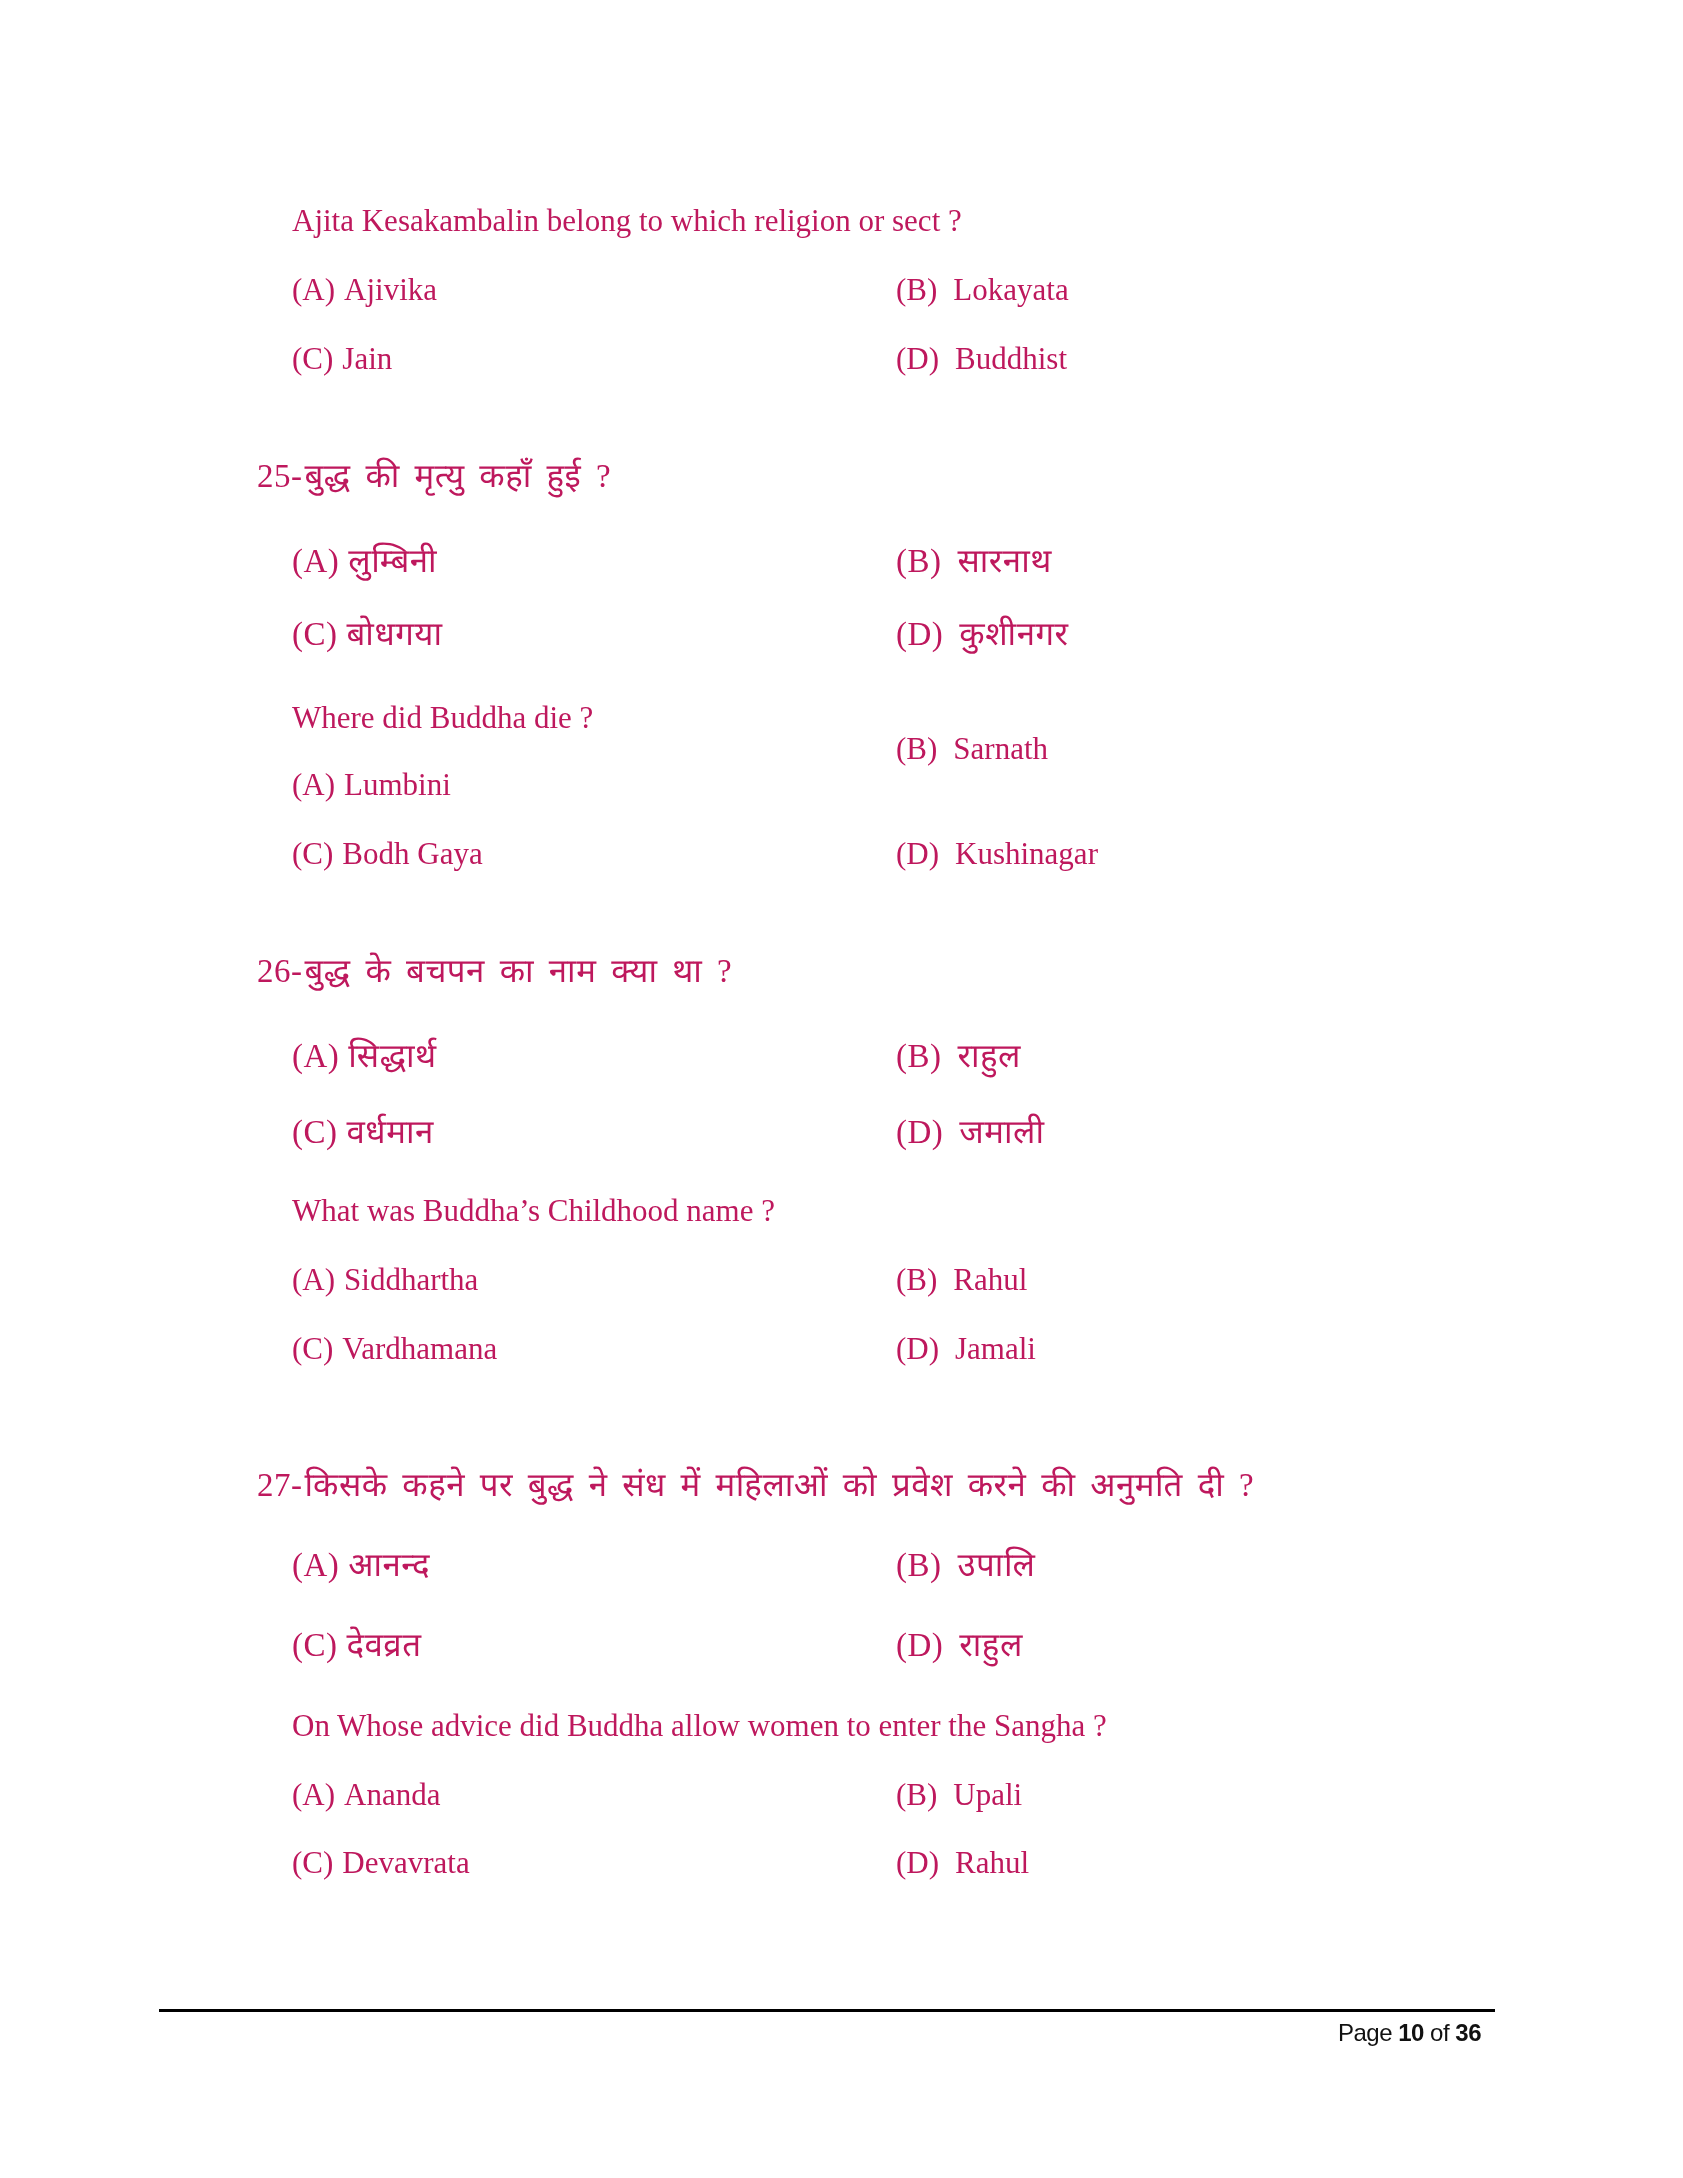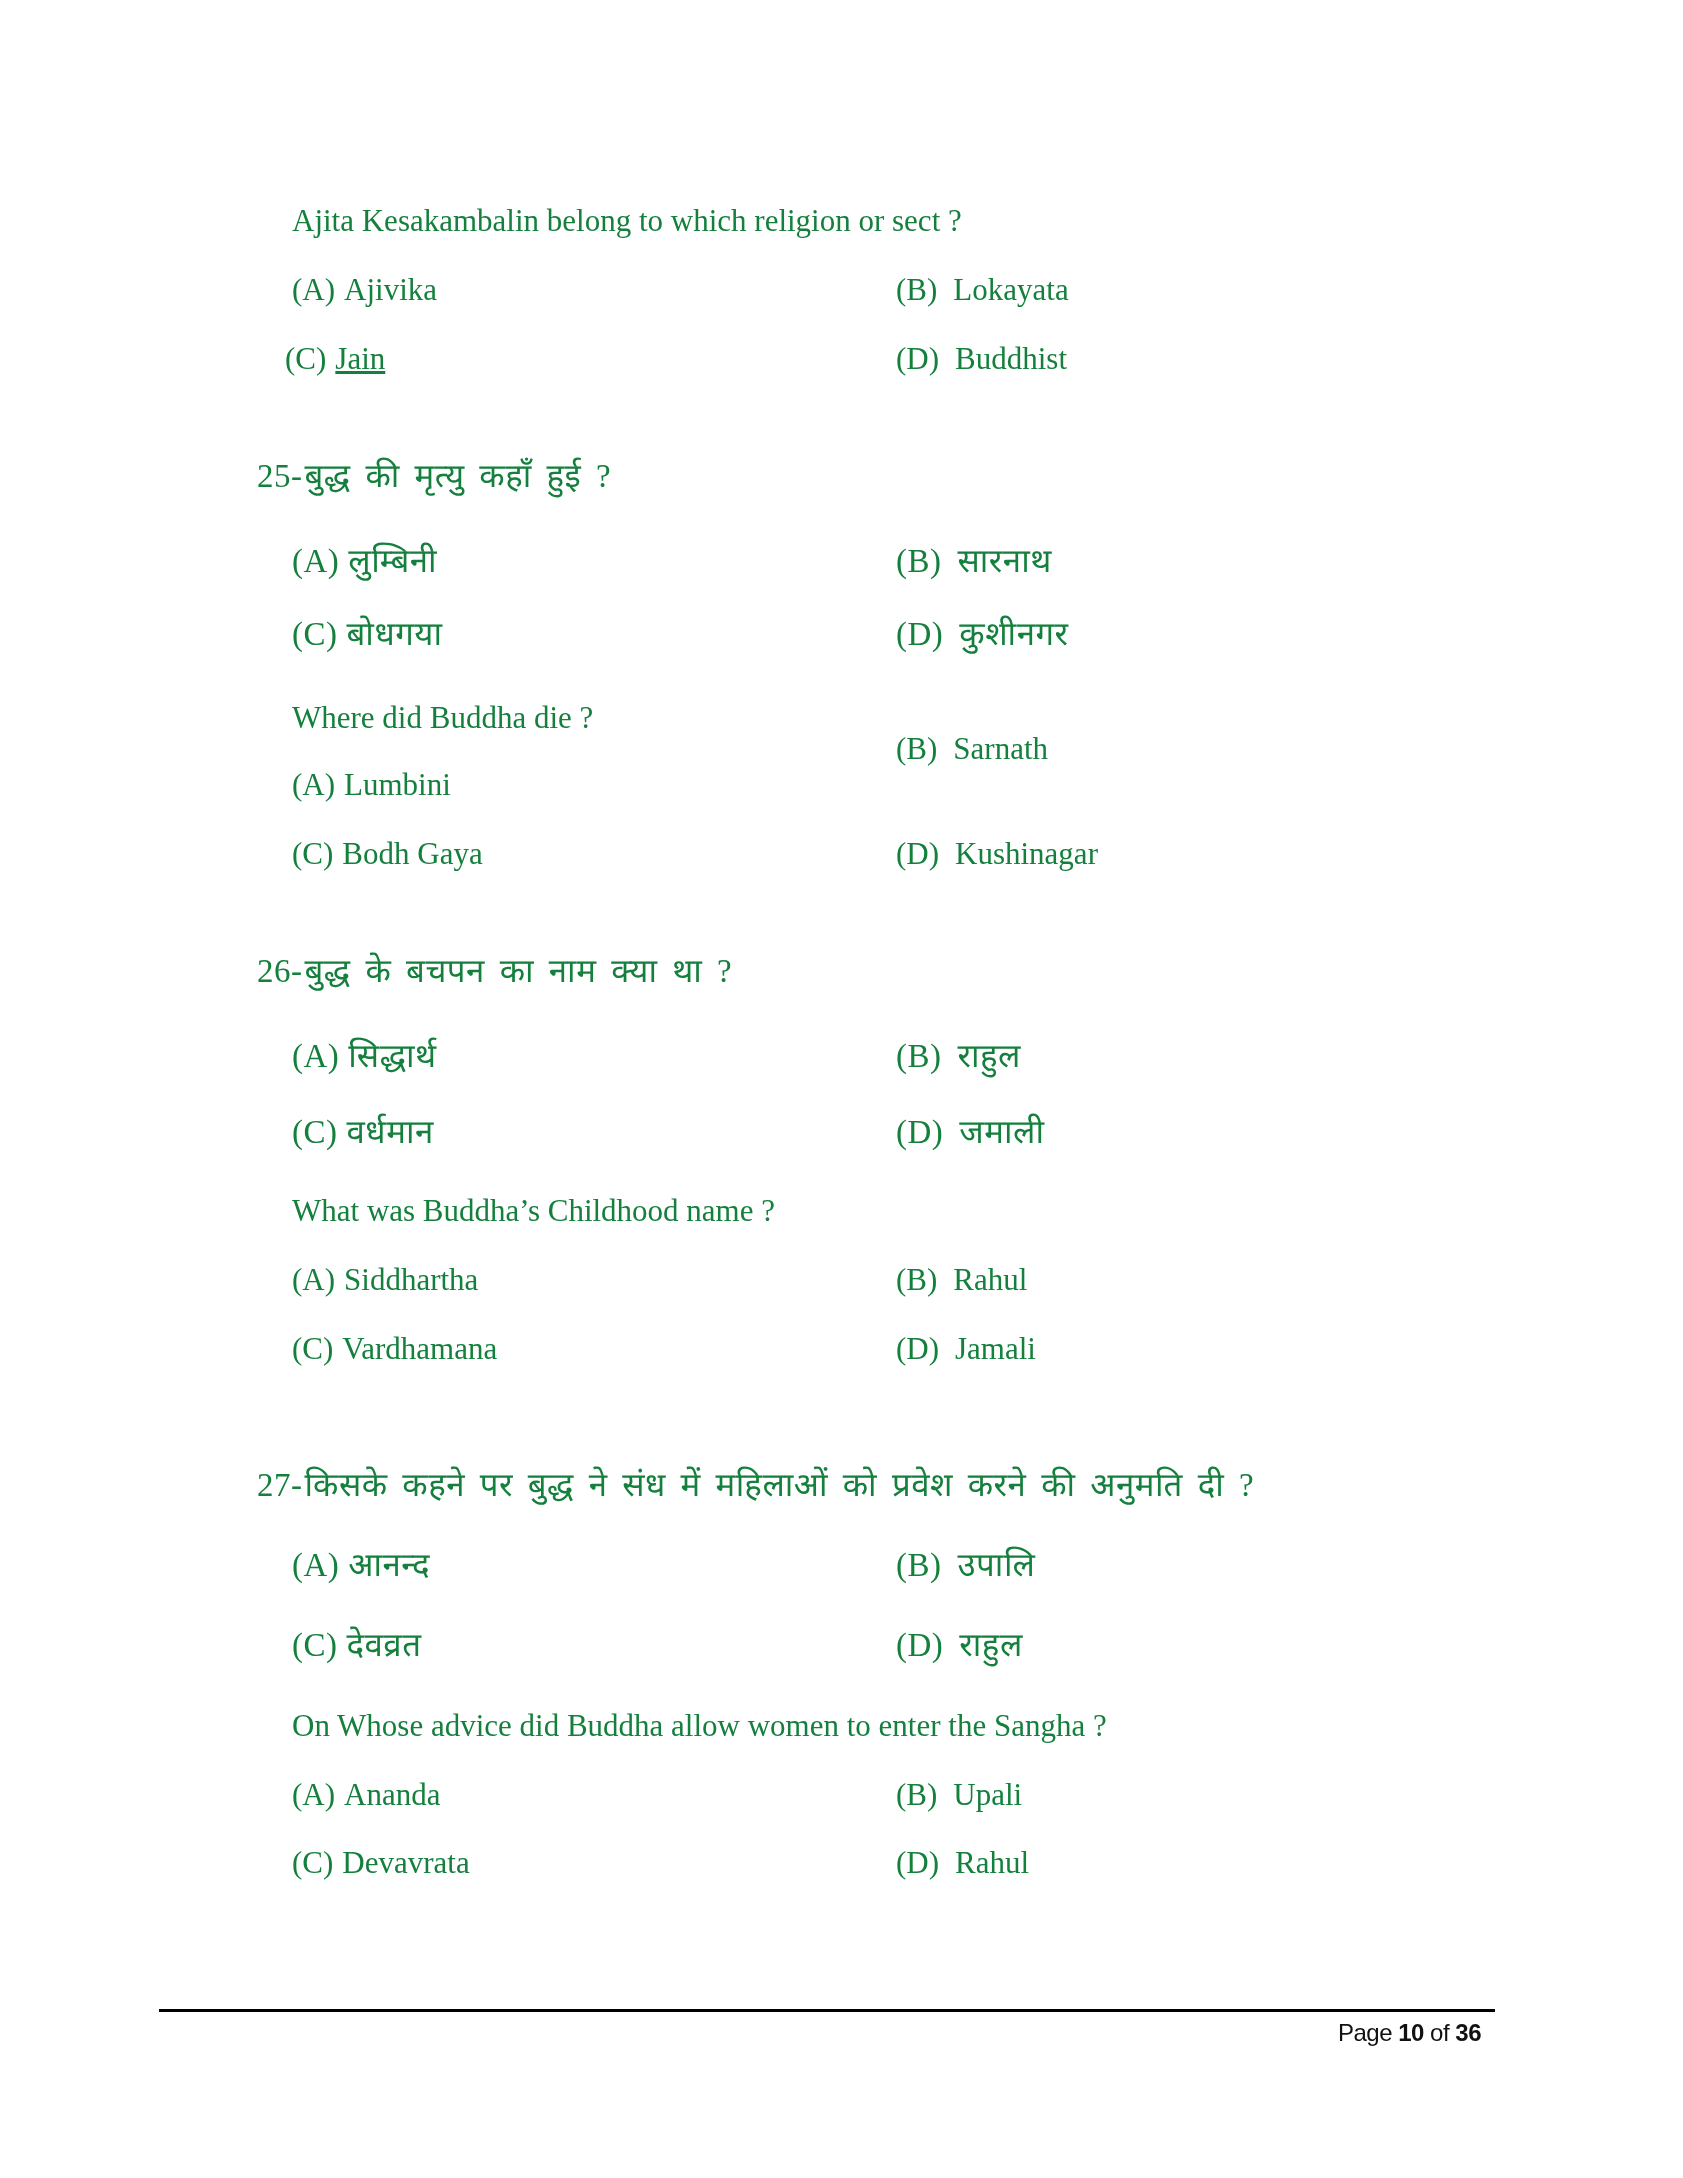--- a/index.html
+++ b/index.html
@@ -1,36 +1,36 @@
 <!DOCTYPE html>
 <html><head>
 <meta charset="utf-8">
 <style>
   html, body { margin: 0; padding: 0; background: #ffffff; }
   body { width: 1683px; height: 2178px; position: relative; overflow: hidden; color: #000; }
   .page { position: absolute; left: 0; top: 0; width: 1683px; height: 2178px; background: #fff; }
-  .line { position: absolute; white-space: nowrap; line-height: 1; font-family: "Liberation Serif", "DejaVu Serif", serif; font-size: 31px; color: #15803d; }
+  .line { position: absolute; white-space: nowrap; line-height: 1; font-family: "Liberation Serif", "DejaVu Serif", serif; font-size: 31px; color: #be185d; }
   .hi { font-size: 33px; letter-spacing: 0.5px; word-spacing: 6px; }
   .qnum { margin-right: 2px; }
   .opt-letter { display: inline-block; }
   .opt-text { margin-left: 9px; }
   .opt-right .opt-text { margin-left: 16px; }
   .rule { position: absolute; left: 159px; top: 2009px; width: 1336px; height: 3px; background: #000; }
   .footer { position: absolute; top: 2021px; right: 202px; font-family: "Liberation Sans", "DejaVu Sans", sans-serif; font-size: 24px; line-height: 1; color: #111; white-space: nowrap; letter-spacing: -0.5px; }
   .footer b { font-weight: bold; }
 </style>
 </head>
 <body>
 
 <div class="page">
 
   <div class="line" style="left:292px; top:205px;">Ajita Kesakambalin belong to which religion or sect ?</div>
   <div class="line" style="left:292px; top:274px;"><span class="opt-letter">(A)</span><span class="opt-text">Ajivika</span></div>
   <div class="line opt-right" style="left:896px; top:274px;"><span class="opt-letter">(B)</span><span class="opt-text">Lokayata</span></div>
-  <div class="line" style="left:285px; top:343px;text-decoration:underline;"><span class="opt-letter">(C)</span><span class="opt-text">Jain</span></div>
+  <div class="line" style="left:292px; top:343px;"><span class="opt-letter">(C)</span><span class="opt-text">Jain</span></div>
   <div class="line opt-right" style="left:896px; top:343px;"><span class="opt-letter">(D)</span><span class="opt-text">Buddhist</span></div>
 
   <div class="line hi" style="left:257px; top:460px;text-align:center;"><span class="qnum">25-</span><span>बुद्ध की मृत्यु कहाँ हुई ?</span></div>
   <div class="line hi" style="left:292px; top:545px;"><span class="opt-letter">(A)</span><span class="opt-text">लुम्बिनी</span></div>
   <div class="line hi opt-right" style="left:896px; top:545px;"><span class="opt-letter">(B)</span><span class="opt-text">सारनाथ</span></div>
   <div class="line hi" style="left:292px; top:618px;"><span class="opt-letter">(C)</span><span class="opt-text">बोधगया</span></div>
   <div class="line hi opt-right" style="left:896px; top:618px;"><span class="opt-letter">(D)</span><span class="opt-text">कुशीनगर</span></div>
 
   <div class="line" style="left:292px; top:702px;">Where did Buddha die ?</div>
   <div class="line" style="left:292px; top:769px;"><span class="opt-letter">(A)</span><span class="opt-text">Lumbini</span></div>

